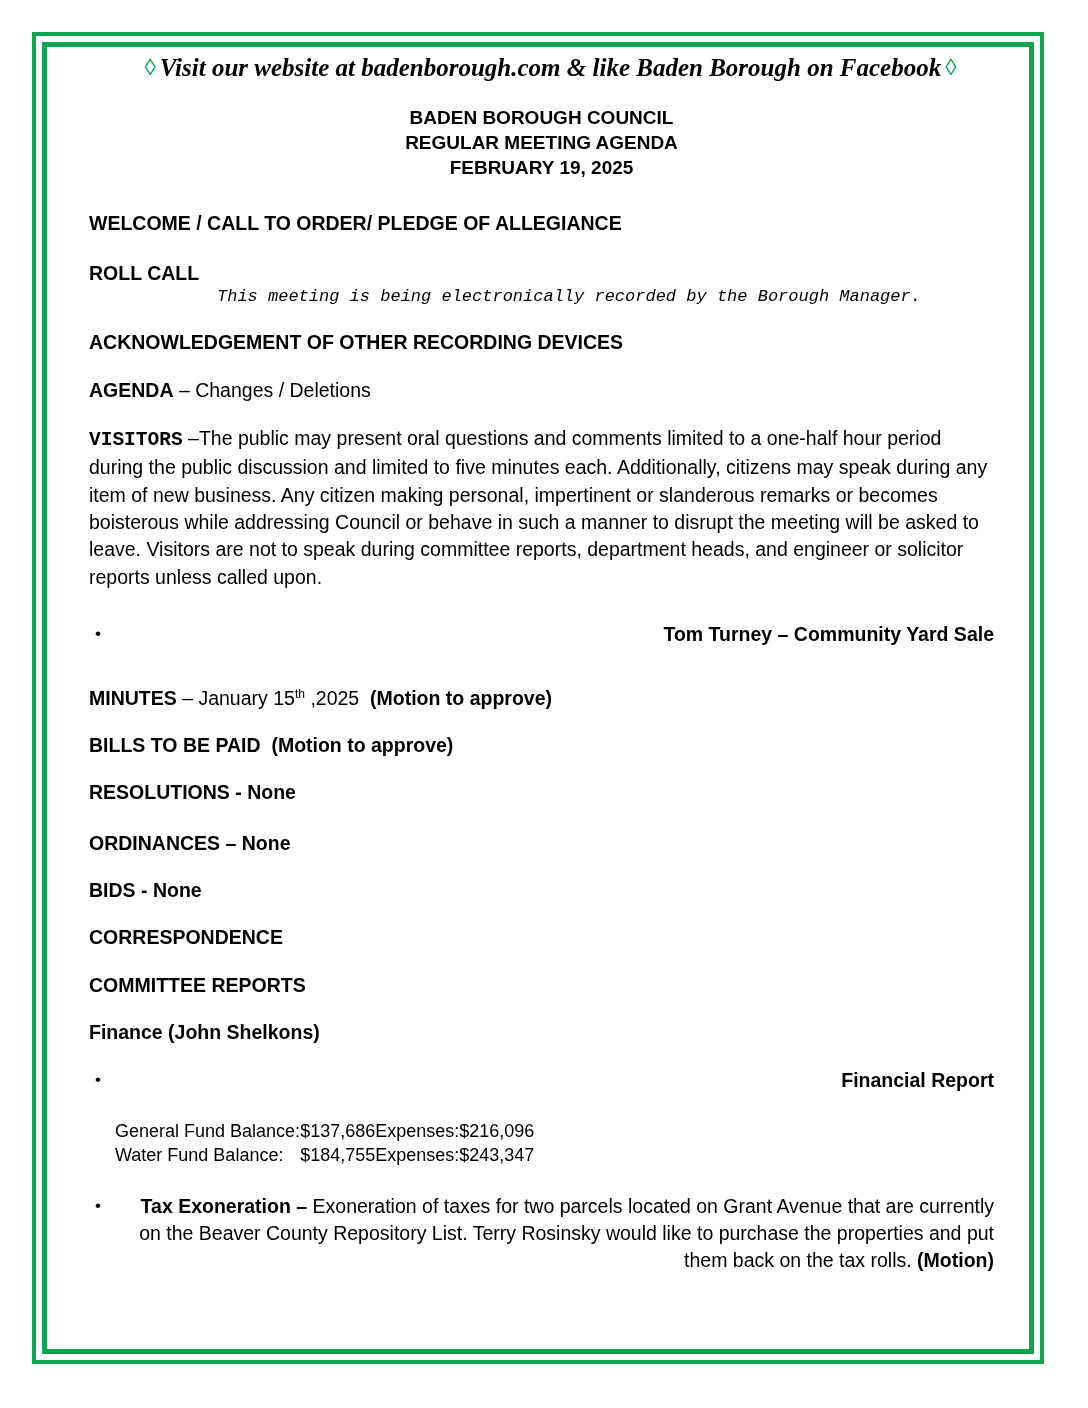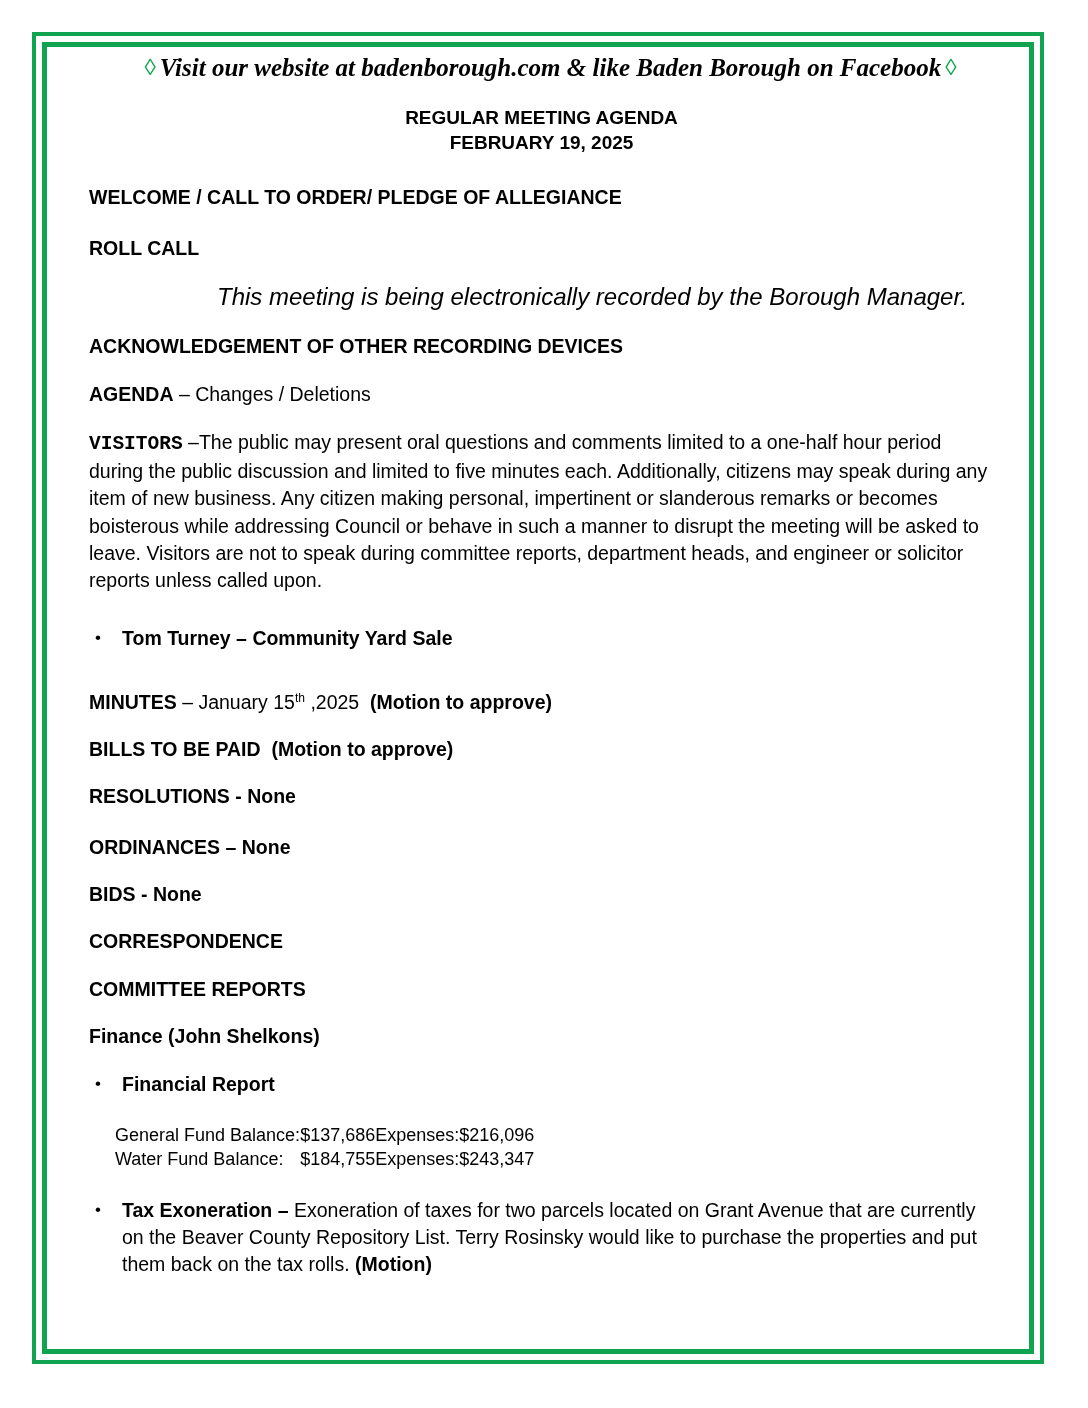--- a/index.html
+++ b/index.html
@@ -80,24 +80,24 @@
     margin-top: 22px;
   }
   .sec.bold { font-weight: bold; }
   .sec b { font-weight: bold; }
 
   .gap-lg { margin-top: 30px; }
   .gap-md { margin-top: 25px; }
 
   .italic-center {
     font-style: italic;
-    font-size: 24px;
+    font-size: 17px;
     line-height: 1.3;
-    margin-top: 20px;
     padding-left: 128px;
+    font-family: Liberation Mono, monospace;
   }
   .italic-center.c2 { padding-left: 166px; }
 
   .para {
     font-size: 19.5px;
     line-height: 1.40;
     margin-top: 22px;
     text-align: left;
   }
   .para b { font-weight: bold; font-family: Liberation Mono, monospace; }
@@ -110,21 +110,21 @@
   }
   .bullet-row .dot {
     width: 33px;
     flex: 0 0 33px;
     text-align: left;
     padding-left: 6px;
     box-sizing: border-box;
     font-size: 17px;
     line-height: 1.5;
   }
-  .bullet-row .btext { flex: 1 1 auto; }
+  .bullet-row .btext { flex: 1 1 auto; text-align: right; }
   .bullet-row .btext b { font-weight: bold; }
   .bullet-row.strong .btext { font-weight: bold; }
 
   .fin-table {
     margin-top: 26px;
     margin-left: 26px;
     font-size: 18px;
     line-height: 1.30;
     border-collapse: collapse;
   }
@@ -151,20 +151,21 @@
   <div class="page-border"></div>
   <div class="page-border-inner"></div>
 
   <div class="content">
 
     <div class="header-line">
       <span class="diamond">◊</span><span>Visit our website at badenborough.com &amp; like Baden Borough on Facebook</span><span class="diamond">◊</span>
     </div>
 
     <div class="title-block">
+      <div>BADEN BOROUGH COUNCIL</div>
       <div>REGULAR MEETING AGENDA</div>
       <div>FEBRUARY 19, 2025</div>
     </div>
 
     <div class="sec bold gap-lg">WELCOME / CALL TO ORDER/ PLEDGE OF ALLEGIANCE</div>
 
     <div class="sec bold gap-md">ROLL CALL</div>
 
     <div class="italic-center">This meeting is being electronically recorded by the Borough Manager.</div>
 

